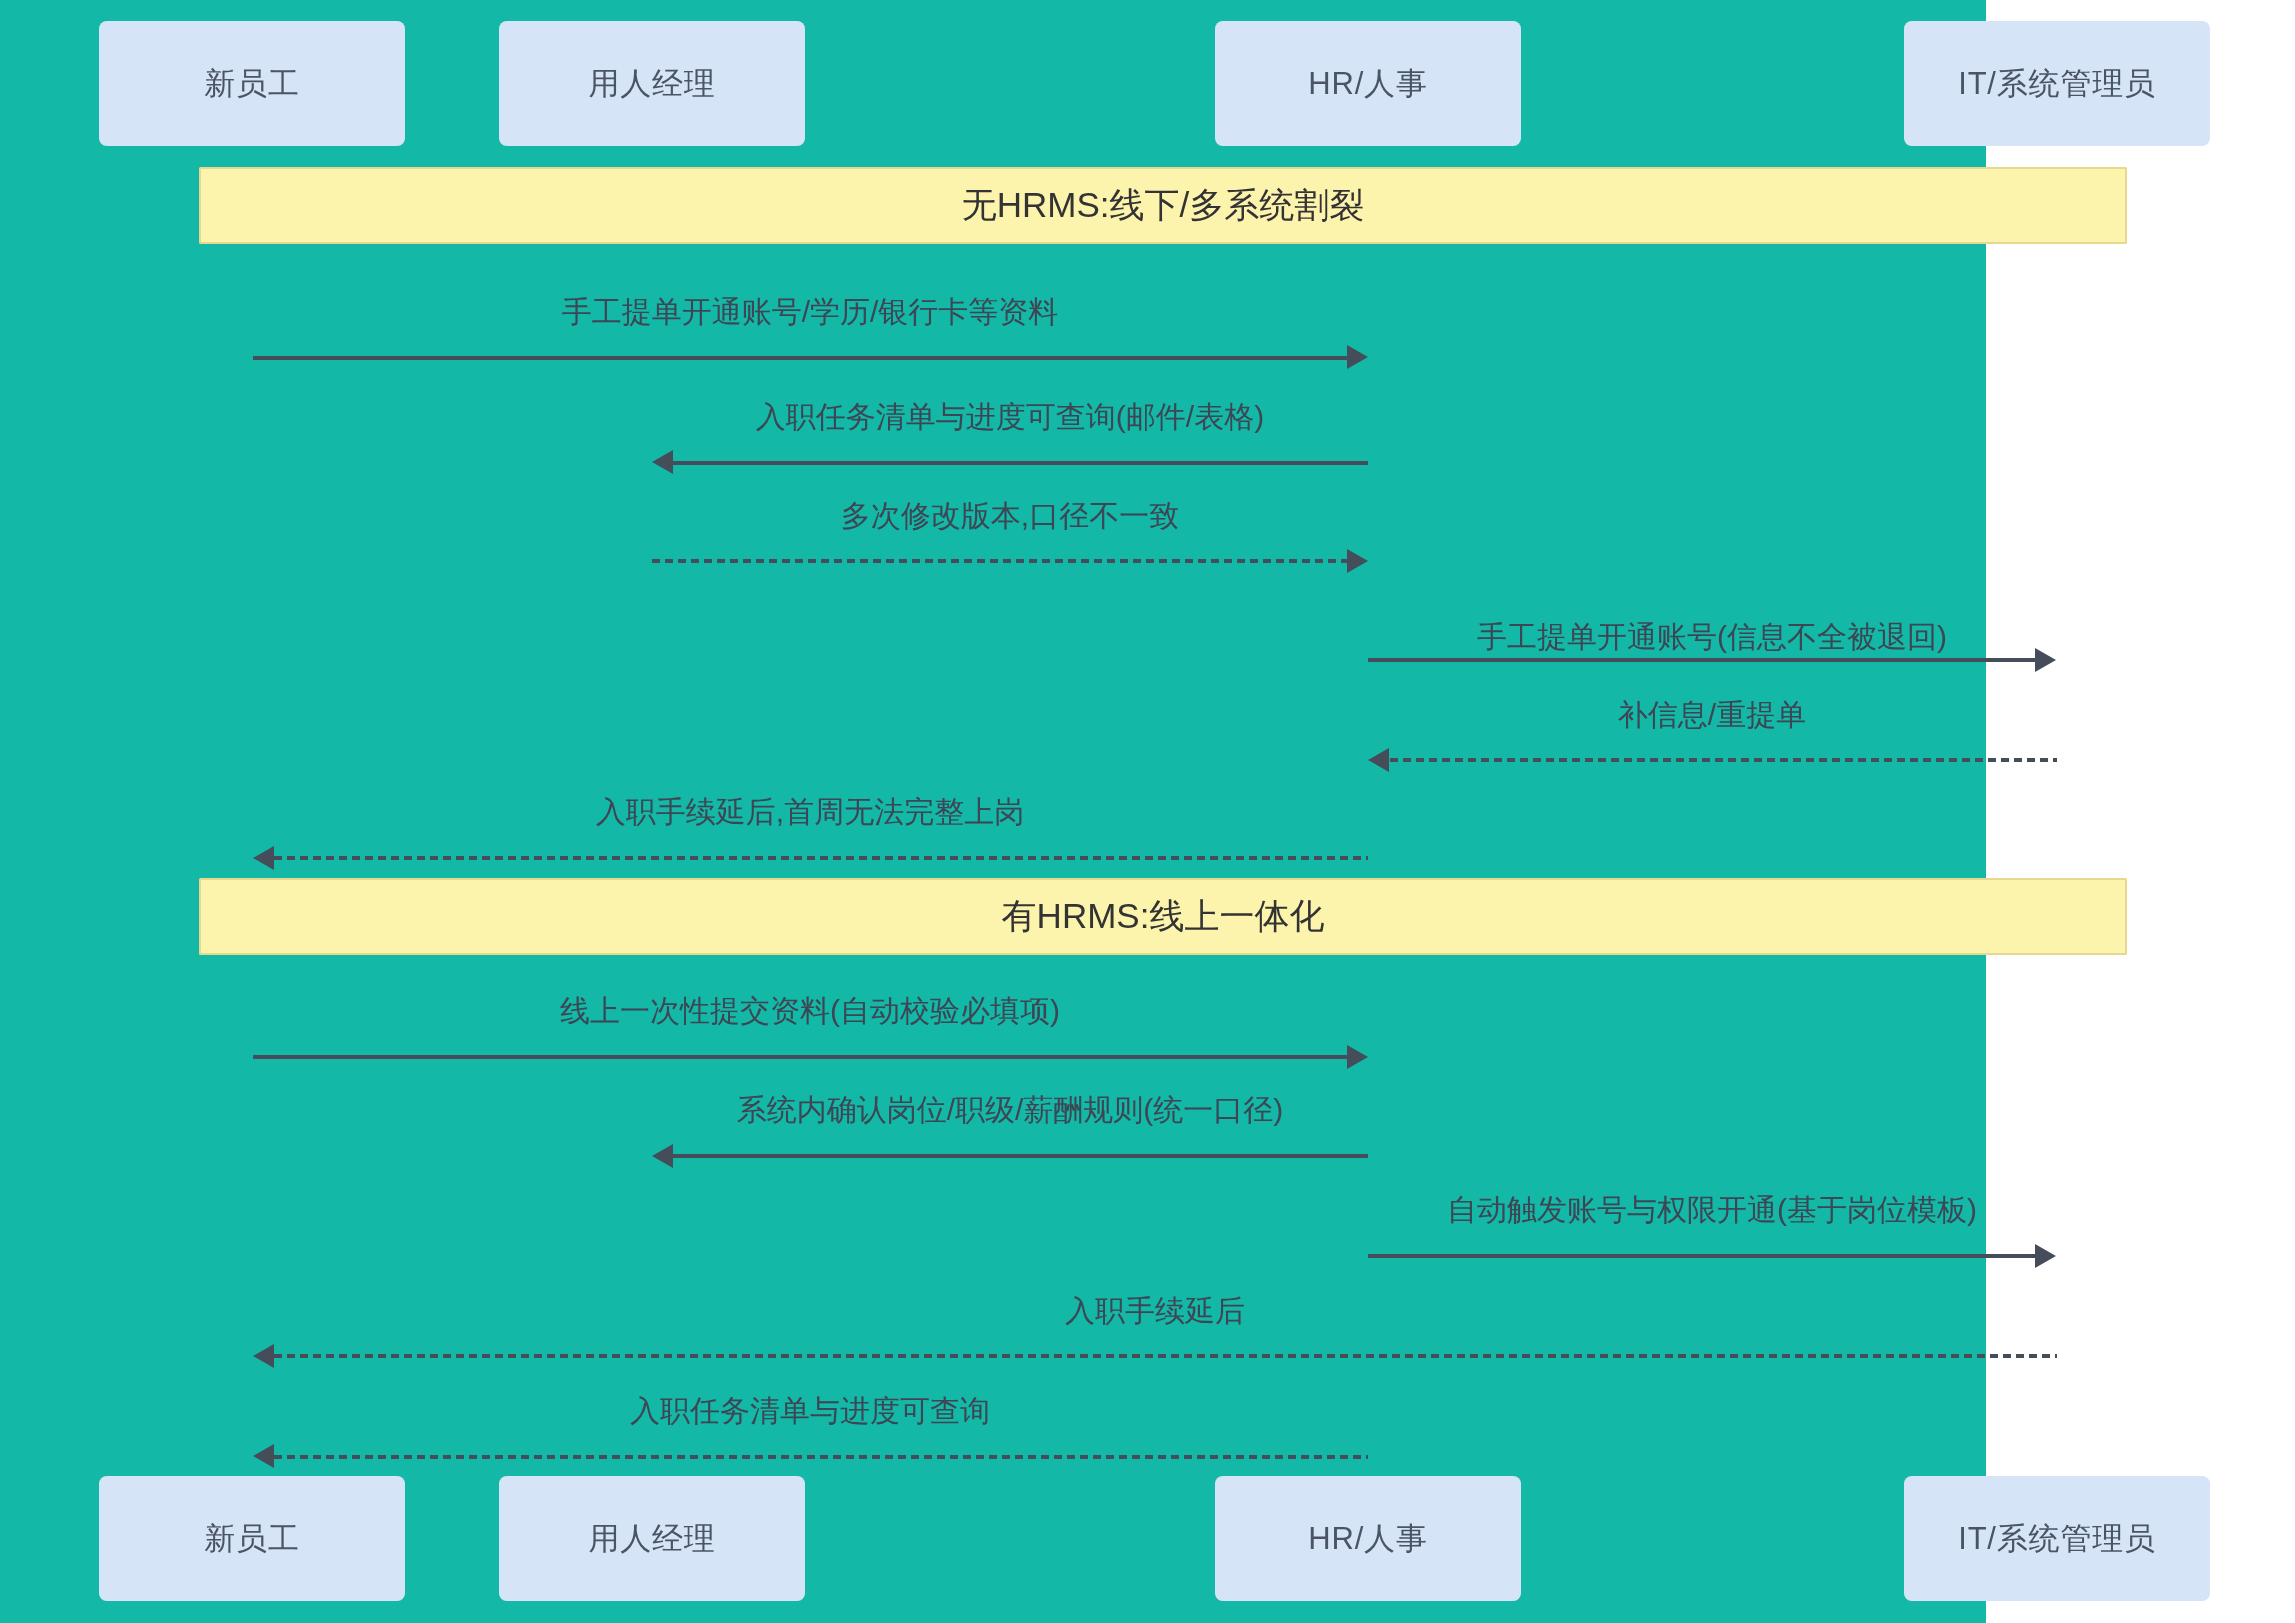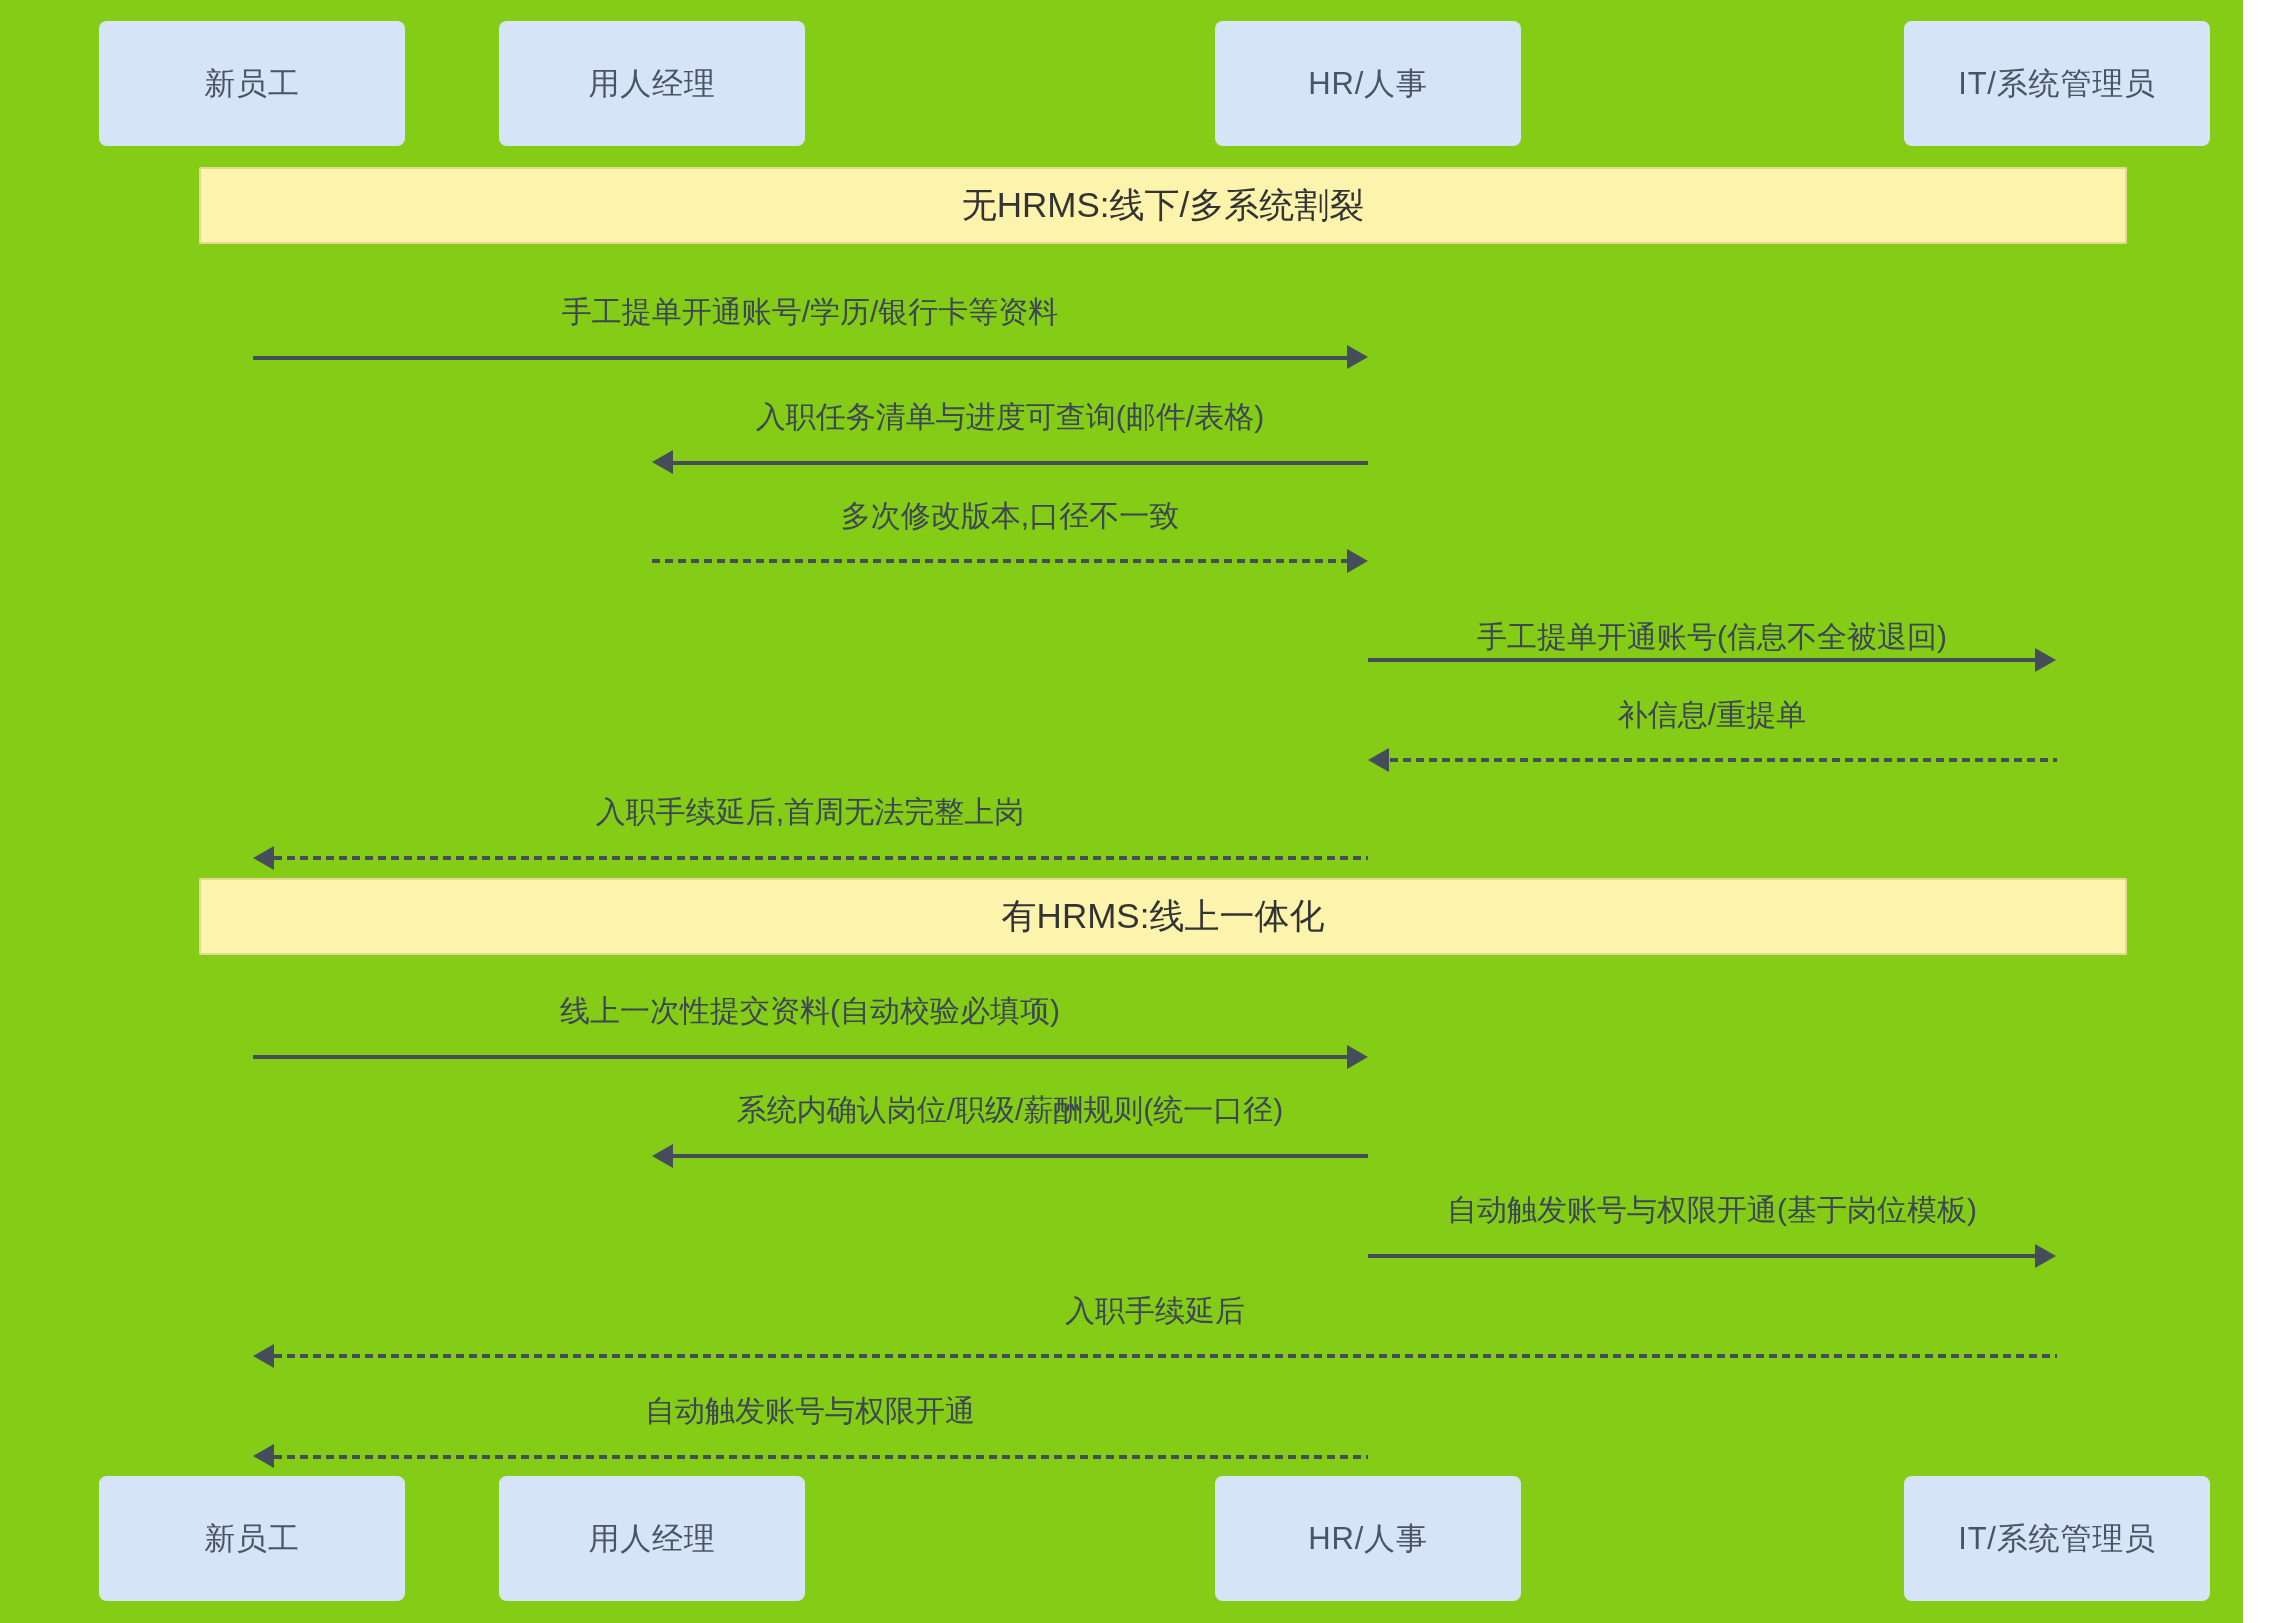--- a/index.html
+++ b/index.html
@@ -6,23 +6,23 @@
     margin: 0;
     padding: 0;
     width: 2295px;
     height: 1624px;
     background: #ffffff;
     overflow: hidden;
     font-family: "Liberation Sans", "DejaVu Sans", sans-serif;
   }
   .diagram {
     position: relative;
-    width: 2243px;
+    width: 1986px;
     height: 1624px;
-    background: #84cc16;
+    background: #14b8a6;
   }
   .actor-box {
     position: absolute;
     width: 306px;
     height: 125px;
     background: #d6e4f8;
     border-radius: 7.7px;
     display: flex;
     align-items: center;
     justify-content: center;
@@ -173,18 +173,18 @@
     <div class="arrow-head right" style="top: 1244px; left: 2035px;"></div>
   </div>
 
   <div>
     <div class="msg-label" style="left: 1155px; top: 1292px;">入职手续延后</div>
     <div class="msg-line dashed" style="top: 1354px; left: 274px; width: 1783px;"></div>
     <div class="arrow-head left" style="top: 1344px; left: 253px;"></div>
   </div>
 
   <div>
-    <div class="msg-label" style="left: 810px; top: 1392px;">自动触发账号与权限开通</div>
+    <div class="msg-label" style="left: 810px; top: 1392px;">入职任务清单与进度可查询</div>
     <div class="msg-line dashed" style="top: 1455px; left: 274px; width: 1094px;"></div>
     <div class="arrow-head left" style="top: 1444px; left: 253px;"></div>
   </div>
 </div>
 
 
 </body></html>

